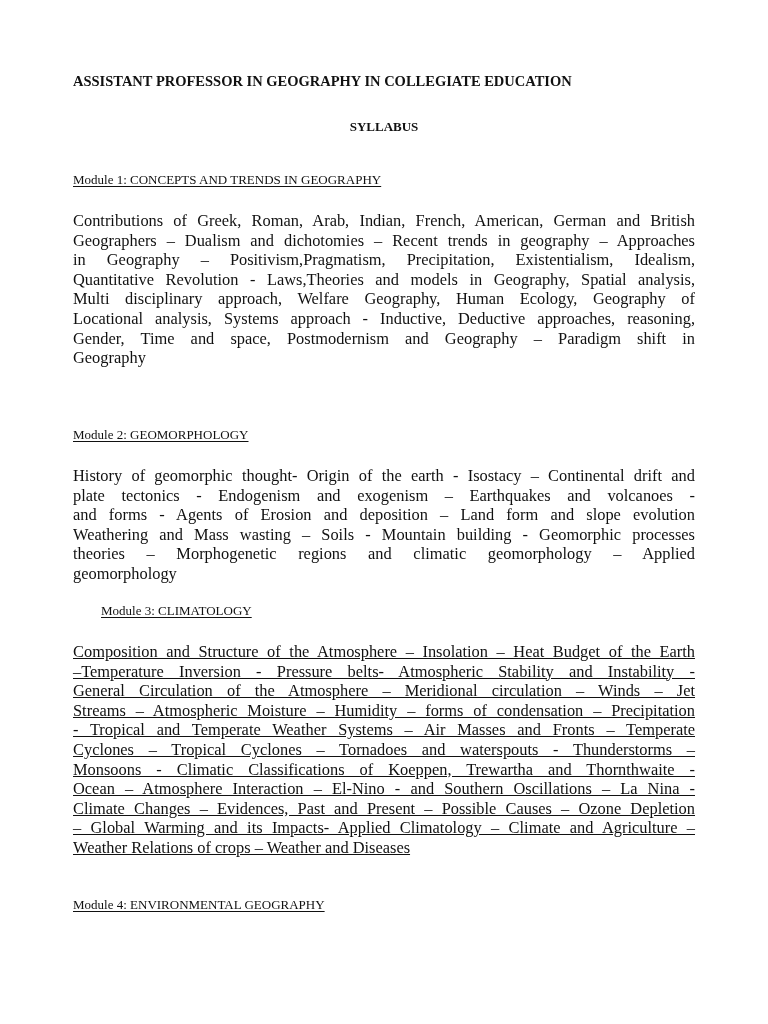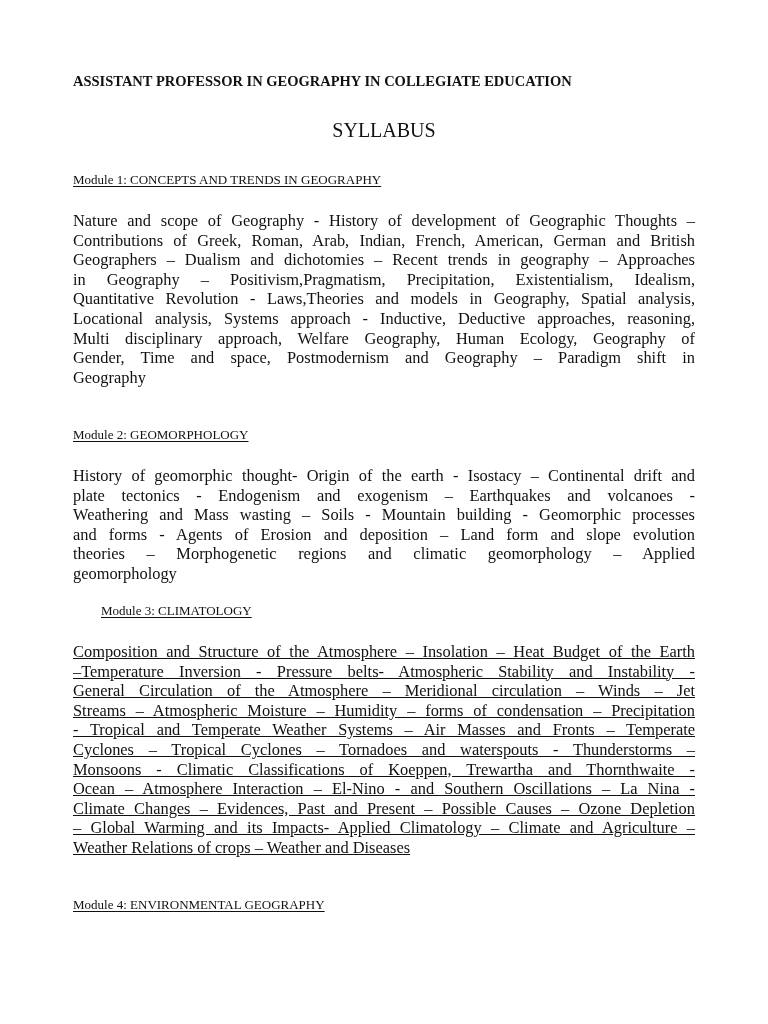--- a/index.html
+++ b/index.html
@@ -30,22 +30,22 @@
       font-size: 14.5px;
       letter-spacing: 0px;
       white-space: nowrap;
     }
     .subtitle {
       position: absolute;
       top: 119px;
       left: 0;
       width: 622px;
       text-align: center;
-      font-weight: normal;
-      font-size: 20px;
+      font-weight: bold;
+      font-size: 13px;
     }
     .heading {
       position: absolute;
       left: 0;
       font-size: 13px;
       text-decoration: underline;
       text-underline-offset: 2px;
       white-space: nowrap;
     }
     .para {
@@ -71,37 +71,36 @@
 </head>
 <body>
 
 <div class="page">
 
   <div class="title">ASSISTANT PROFESSOR IN GEOGRAPHY IN COLLEGIATE EDUCATION</div>
   <div class="subtitle">SYLLABUS</div>
 
   <div class="heading" style="top:172px;">Module 1: CONCEPTS AND TRENDS IN GEOGRAPHY</div>
   <div class="para" style="top:211px;">
-    <span class="line">Nature and scope of Geography - History of development of Geographic Thoughts –</span>
     <span class="line">Contributions of Greek, Roman, Arab, Indian, French, American, German and British</span>
     <span class="line">Geographers – Dualism and dichotomies – Recent trends in geography – Approaches</span>
     <span class="line">in Geography – Positivism,Pragmatism, Precipitation, Existentialism, Idealism,</span>
     <span class="line">Quantitative  Revolution - Laws,Theories and models in Geography, Spatial analysis,</span>
+    <span class="line">Multi disciplinary approach, Welfare Geography, Human Ecology, Geography of</span>
     <span class="line">Locational analysis, Systems approach - Inductive, Deductive approaches, reasoning,</span>
-    <span class="line">Multi disciplinary approach, Welfare Geography, Human Ecology, Geography of</span>
     <span class="line">Gender, Time and space, Postmodernism and Geography – Paradigm shift in</span>
     <span class="line last">Geography</span>
   </div>
 
   <div class="heading" style="top:427px;">Module 2: GEOMORPHOLOGY</div>
   <div class="para" style="top:466px;">
     <span class="line">History of geomorphic thought- Origin of the earth - Isostacy – Continental drift and</span>
     <span class="line">plate tectonics - Endogenism and exogenism – Earthquakes and volcanoes -</span>
+    <span class="line">and forms - Agents of Erosion and deposition – Land form and slope evolution</span>
     <span class="line">Weathering and Mass wasting – Soils - Mountain building - Geomorphic processes</span>
-    <span class="line">and forms - Agents of Erosion and deposition – Land form and slope evolution</span>
     <span class="line">theories –  Morphogenetic regions and climatic geomorphology – Applied</span>
     <span class="line last">geomorphology</span>
   </div>
 
   <div class="heading" style="top:603px;margin-left:28px;">Module 3: CLIMATOLOGY</div>
   <div class="para" style="top:642px;text-decoration:underline;">
     <span class="line">Composition and Structure of the Atmosphere – Insolation – Heat Budget of the Earth</span>
     <span class="line">–Temperature Inversion - Pressure belts- Atmospheric Stability and Instability -</span>
     <span class="line">General Circulation of the Atmosphere – Meridional circulation – Winds – Jet</span>
     <span class="line">Streams – Atmospheric Moisture – Humidity – forms of condensation – Precipitation</span>

